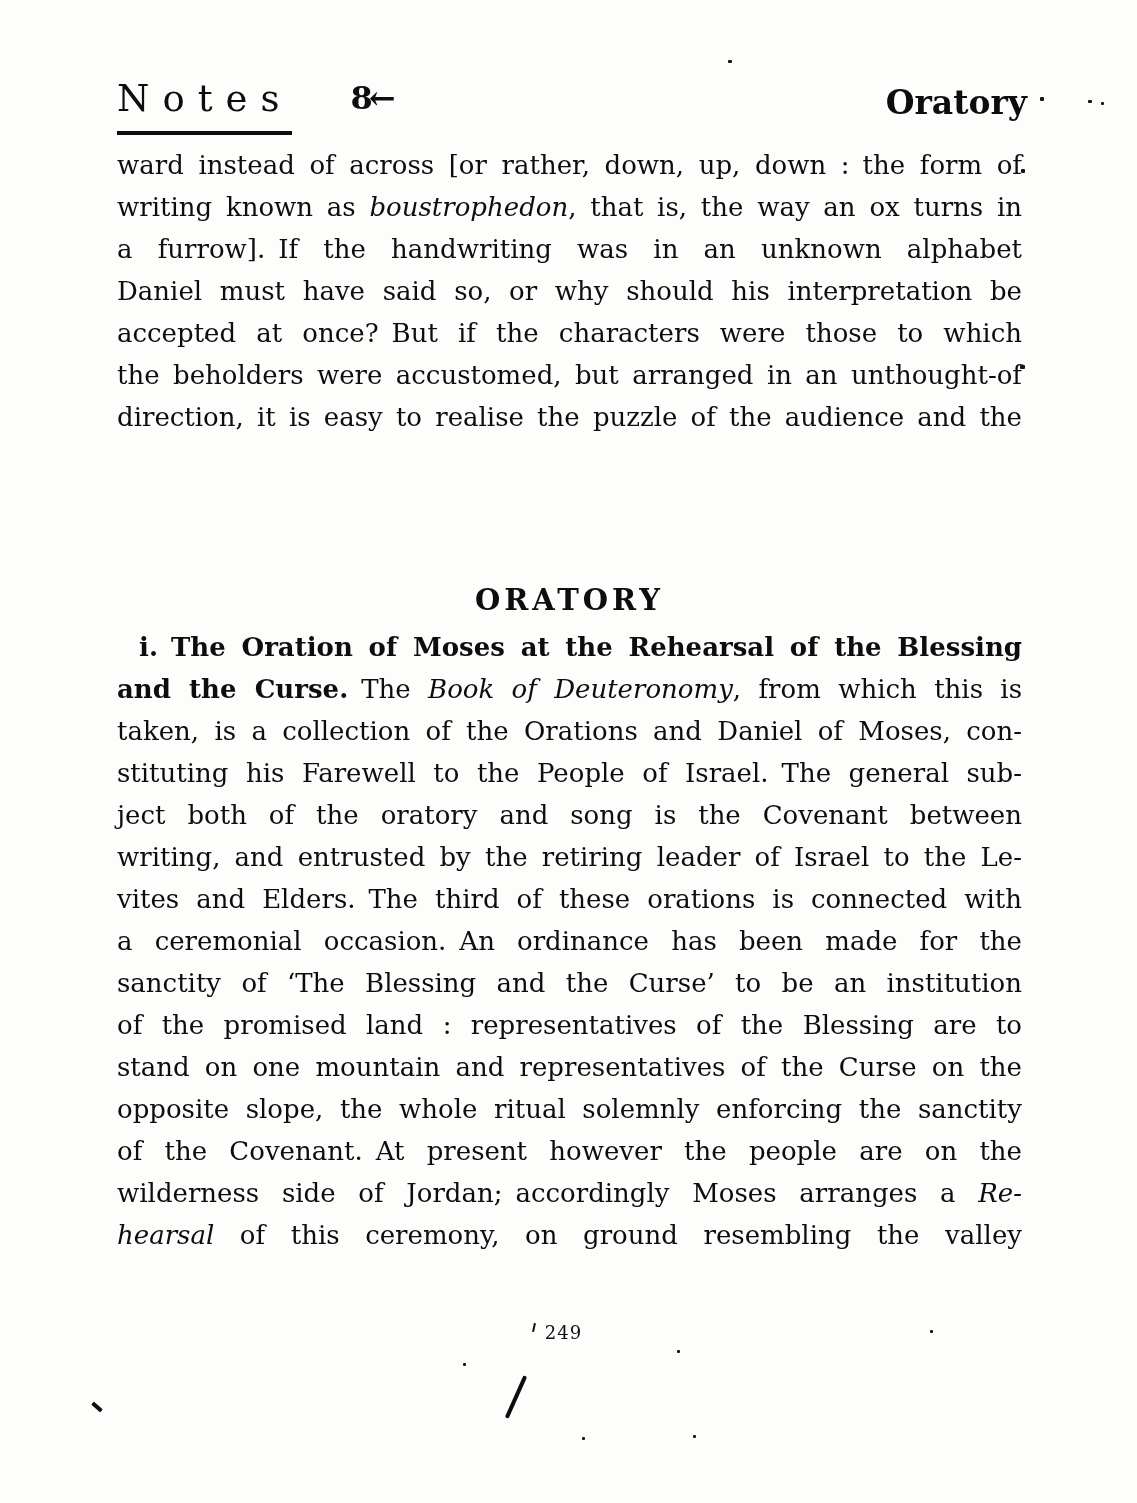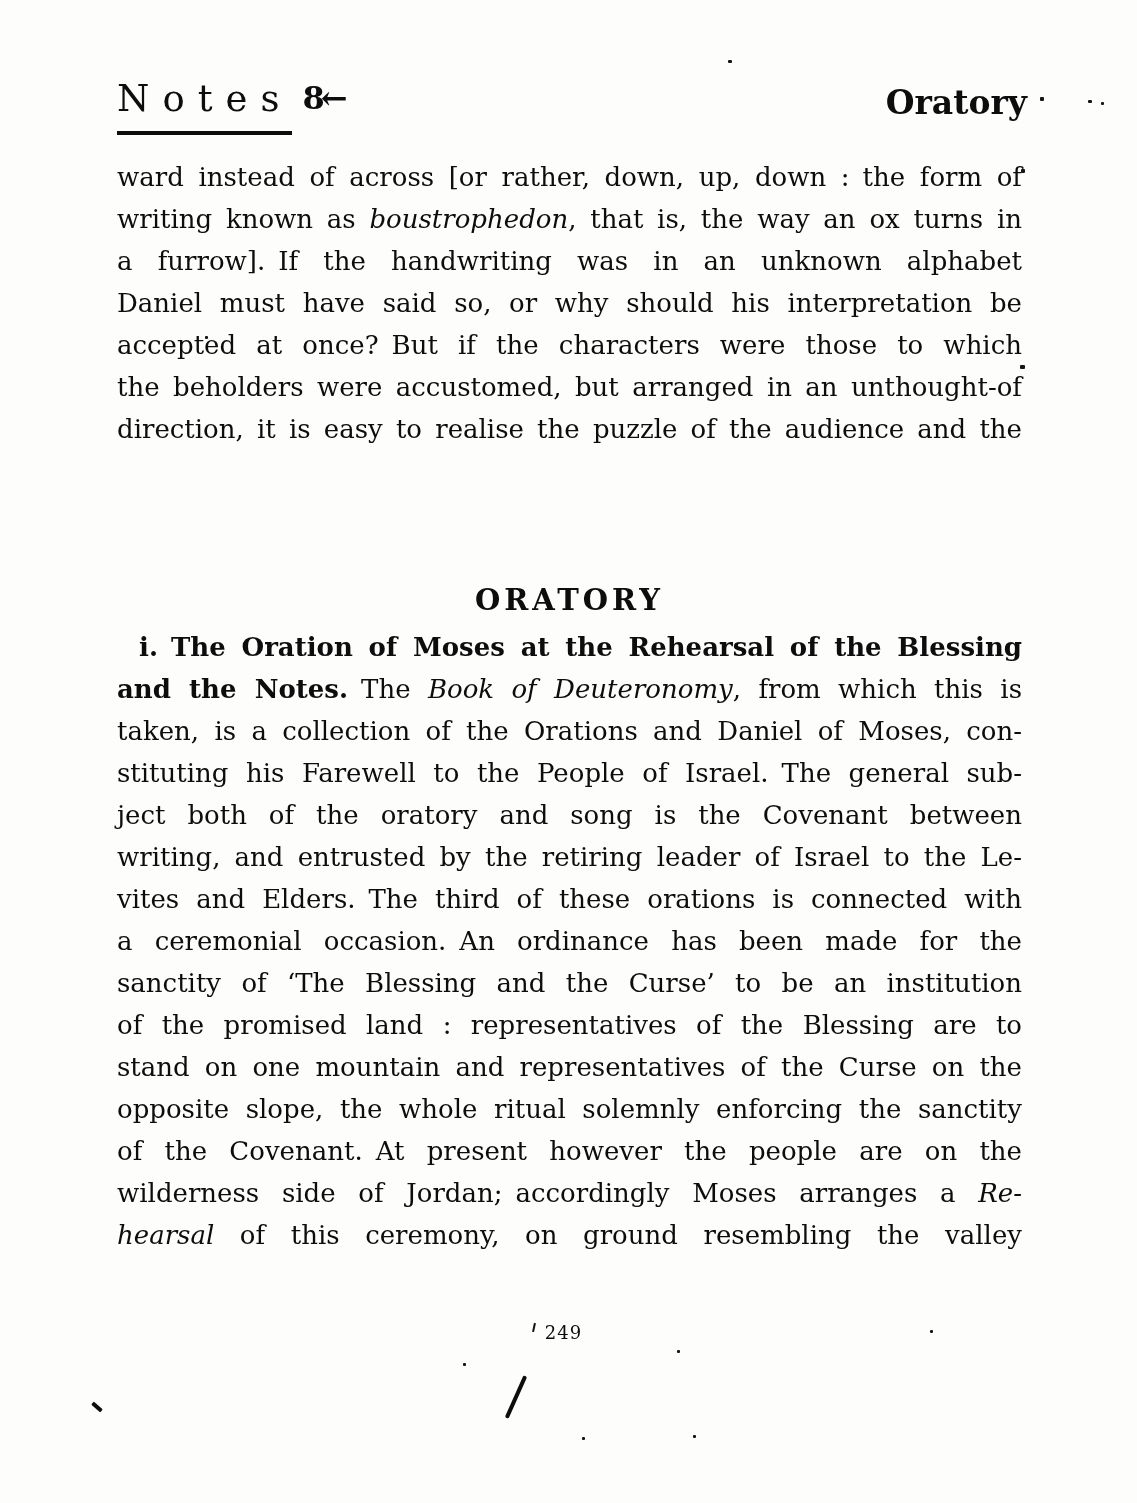--- a/index.html
+++ b/index.html
@@ -18,21 +18,21 @@
     margin: 0 auto;
   }
   
   .running-header {
     position: absolute;
     top: 80px; left: 117px; right: 110px;
     display: flex;
     justify-content: space-between;
     align-items: flex-start;
   }
-  .notes-wrap { display: flex; align-items: flex-start; }
+  .notes-wrap { display: flex; align-items: flex-start; gap: 48px; }
   .notes-title {
     font-size: 37px;
     letter-spacing: 13px;
     line-height: 1;
     border-bottom: 4px solid var(--ink);
     padding-bottom: 14px;
   }
   .ornament {
     font-size: 32px;
     line-height: 1;
@@ -47,21 +47,21 @@
     line-height: 1;
     margin-top: 6px;
   }
   
   .textblock {
     position: absolute;
     left: 117px;
     width: 905px;
     font-size: 26px;
   }
-  .p1 { top: 156px; }
+  .p1 { top: 144px; }
   .p2 { top: 626px; }
   .tline {
     height: 42px;
     line-height: 42px;
     text-align: justify;
     text-align-last: justify;
     white-space: nowrap; 
   }
   .tline { white-space: normal; }
   .tline.last { text-align-last: left; }
@@ -124,21 +124,21 @@
       <div class="tline"><span>Daniel must have said so, or why should his interpretation be</span></div>
       <div class="tline"><span>accepted at once? But if the characters were those to which</span></div>
       <div class="tline"><span>the beholders were accustomed, but arranged in an unthought-of</span></div>
       <div class="tline"><span>direction, it is easy to realise the puzzle of the audience and the</span></div>
     </div>
 
   <div class="section-heading">ORATORY</div>
 
   <div class="textblock p2">
       <div class="tline indent"><span class="bold">i. The Oration of Moses at the Rehearsal of the Blessing</span></div>
-      <div class="tline"><span class="bold">and the Notes.</span><span> The </span><span class="italic">Book of Deuteronomy</span><span>, from which this is</span></div>
+      <div class="tline"><span class="bold">and the Curse.</span><span> The </span><span class="italic">Book of Deuteronomy</span><span>, from which this is</span></div>
       <div class="tline"><span>taken, is a collection of the Orations and Daniel of Moses, con-</span></div>
       <div class="tline"><span>stituting his Farewell to the People of Israel. The general sub-</span></div>
       <div class="tline"><span>ject both of the oratory and song is the Covenant between</span></div>
       <div class="tline"><span>writing, and entrusted by the retiring leader of Israel to the Le-</span></div>
       <div class="tline"><span>vites and Elders. The third of these orations is connected with</span></div>
       <div class="tline"><span>a ceremonial occasion. An ordinance has been made for the</span></div>
       <div class="tline"><span>sanctity of ‘The Blessing and the Curse’ to be an institution</span></div>
       <div class="tline"><span>of the promised land : representatives of the Blessing are to</span></div>
       <div class="tline"><span>stand on one mountain and representatives of the Curse on the</span></div>
       <div class="tline"><span>opposite slope, the whole ritual solemnly enforcing the sanctity</span></div>

